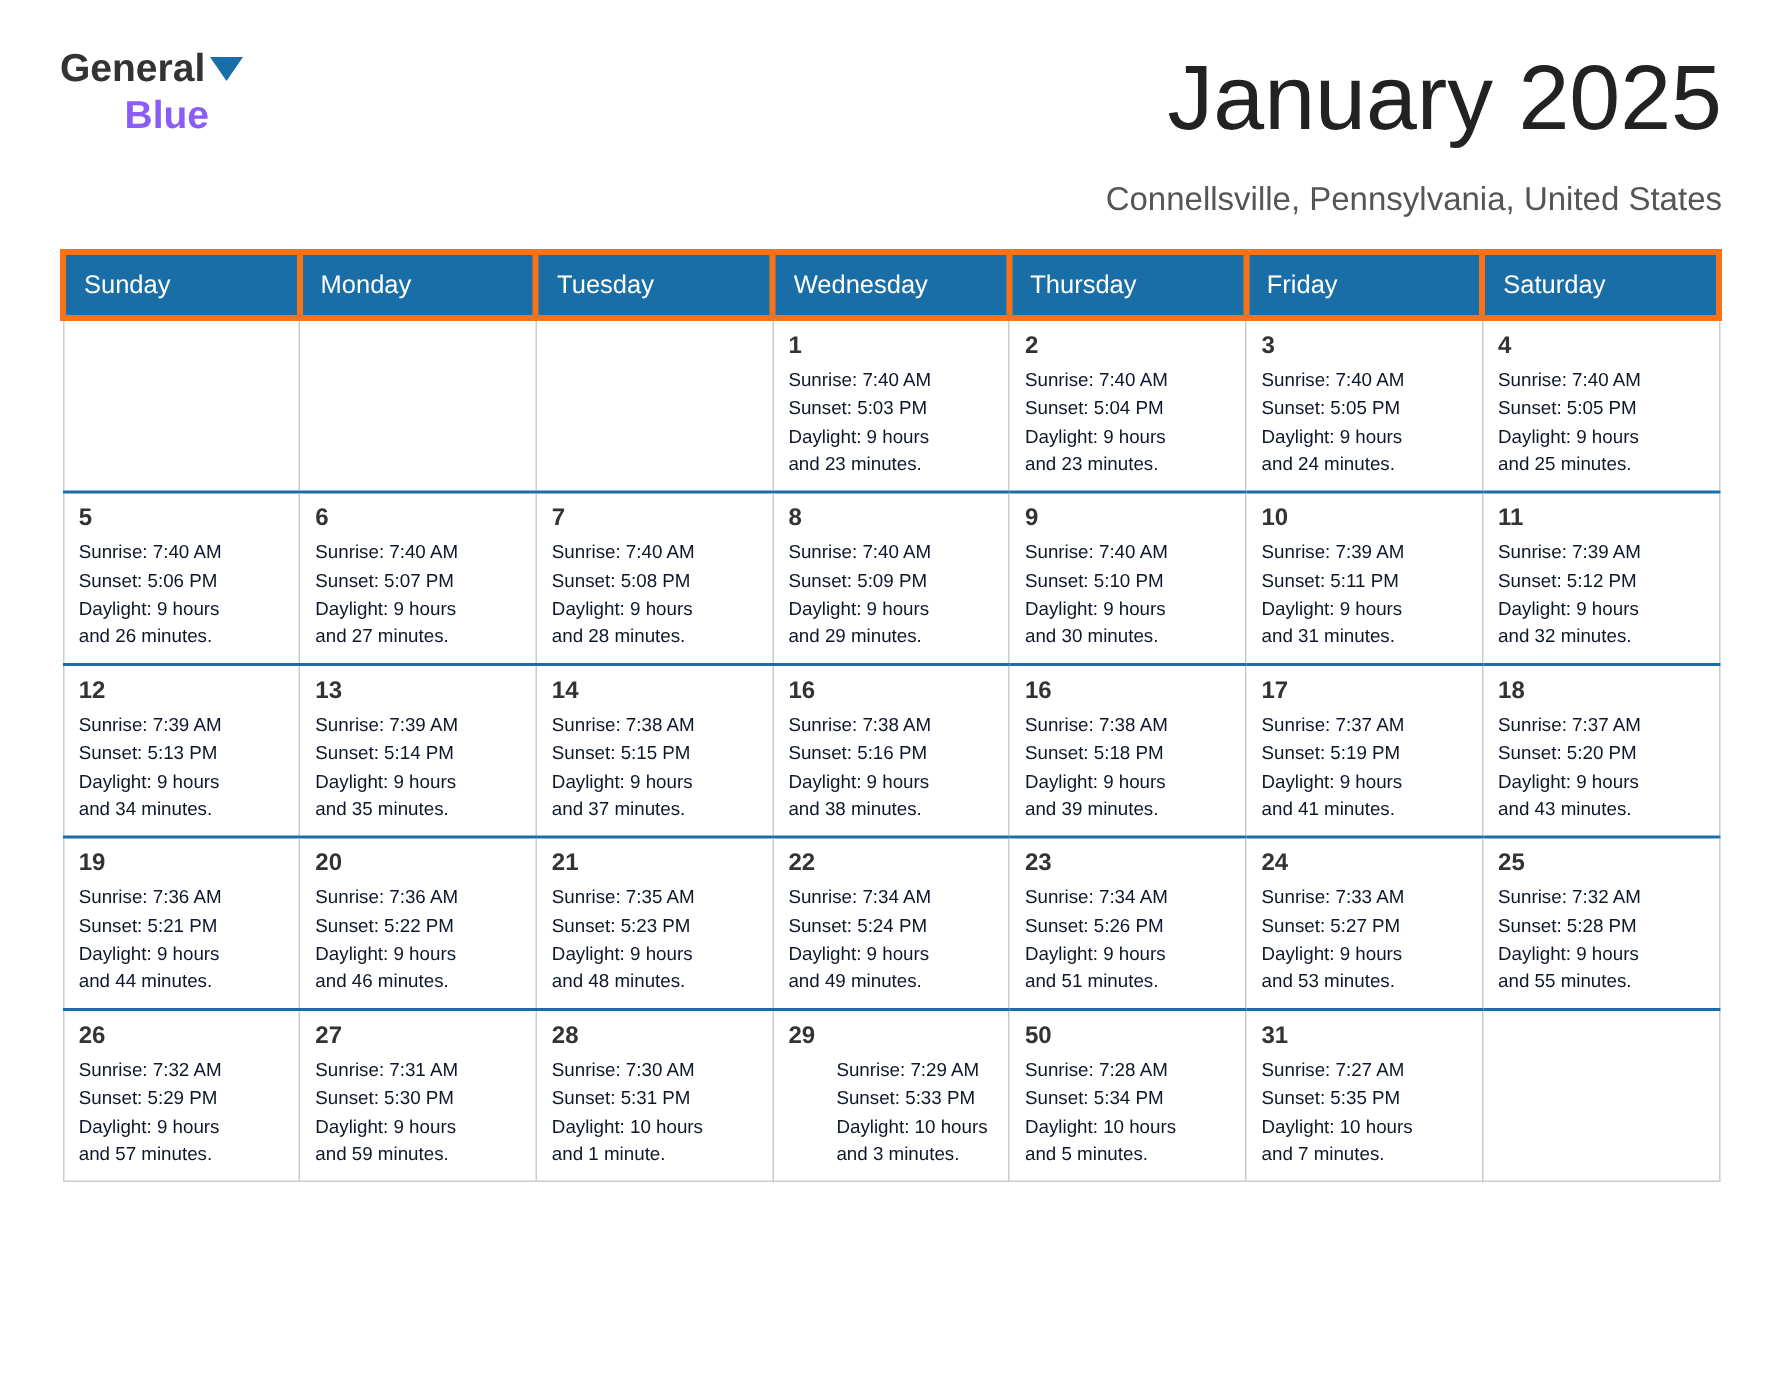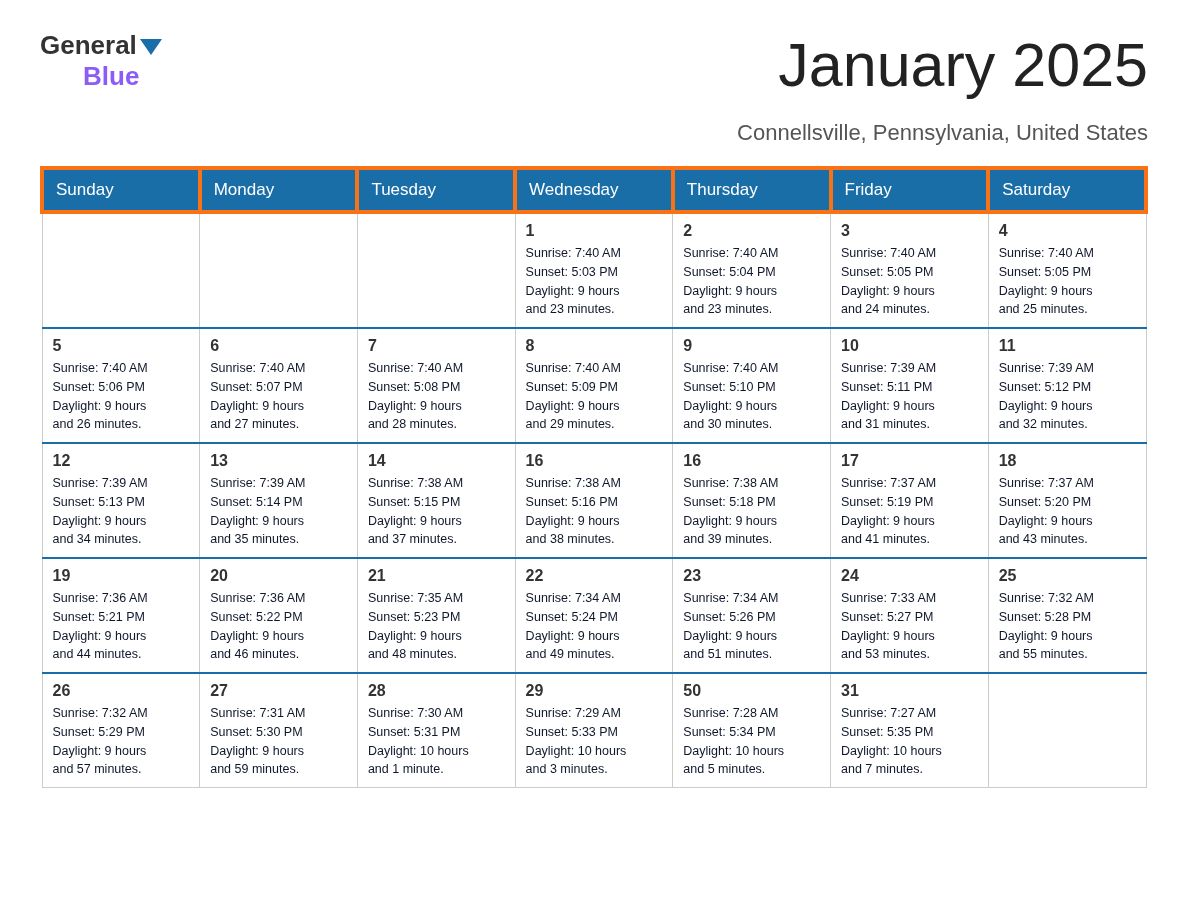--- a/index.html
+++ b/index.html
@@ -333,21 +333,21 @@
         </td>
         <td>
           <span class="day-number">28</span>
           <div class="day-info" style="white-space: pre-line;">Sunrise: 7:30 AM
 Sunset: 5:31 PM
 Daylight: 10 hours
 and 1 minute.</div>
         </td>
         <td>
           <span class="day-number">29</span>
-          <div class="day-info" style="white-space: pre-line;">Sunrise: 7:29 AM
+          <div class="day-info" style="white-space: pre-line; margin-left: 32px;">Sunrise: 7:29 AM
 Sunset: 5:33 PM
 Daylight: 10 hours
 and 3 minutes.</div>
         </td>
         <td>
           <span class="day-number">50</span>
           <div class="day-info" style="white-space: pre-line;">Sunrise: 7:28 AM
 Sunset: 5:34 PM
 Daylight: 10 hours
 and 5 minutes.</div>

